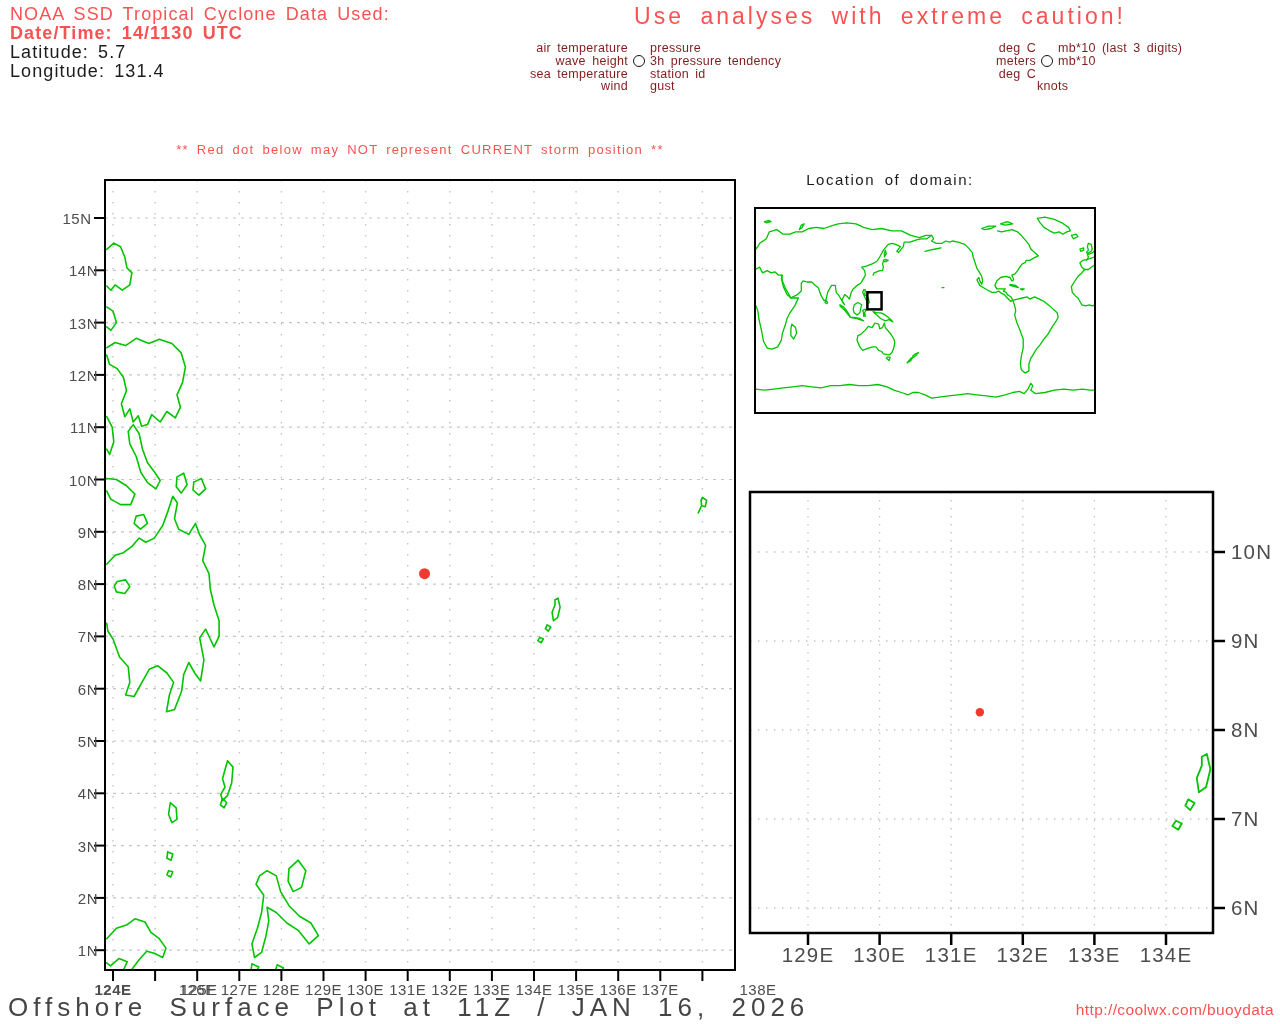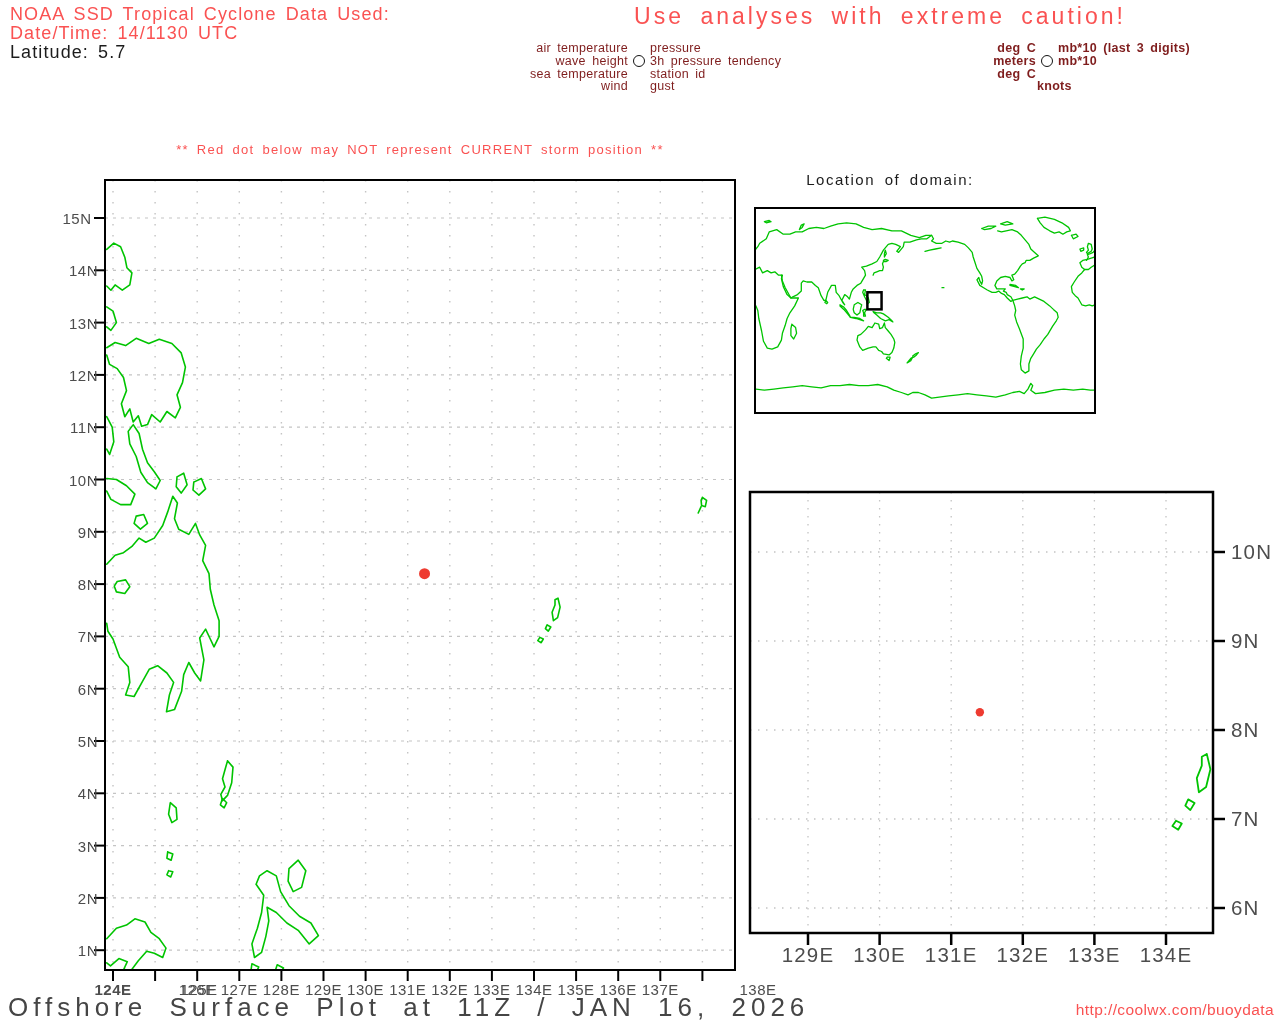--- a/index.html
+++ b/index.html
@@ -8,29 +8,29 @@
   }
   html,body{margin:0;padding:0;}
   body{
     width:1280px;height:1024px;position:relative;background:#ffffff;
     font-family:"Liberation Sans",sans-serif;overflow:hidden;
   }
   #plot-svg{position:absolute;left:0;top:0;pointer-events:none;}
   .hdr{position:absolute;left:10px;top:5px;font-size:18px;line-height:19px;
        letter-spacing:1.1px;word-spacing:3px;color:var(--ink);white-space:nowrap;}
   .hdr .red{color:var(--red);}
-  .hdr .redbold{color:var(--red);font-weight:normal;}
+  .hdr .redbold{color:var(--red);font-weight:bold;}
   .caution{position:absolute;left:600px;top:3px;width:560px;text-align:center;
        font-size:23px;letter-spacing:3px;word-spacing:7px;color:var(--red);white-space:nowrap;}
   .legend{position:absolute;top:42px;display:grid;
        grid-template-columns:var(--c1) 22px auto;
        font-size:12.5px;line-height:12.8px;letter-spacing:0.3px;word-spacing:2.5px;
        color:#7f1d1d;align-items:center;white-space:nowrap;}
   .legend-left{left:505px;--c1:123px;}
-  .legend-right{left:975px;font-weight:bold;--c1:61px;}
+  .legend-right{left:975px;--c1:61px;}
   .legend .l{text-align:right;}
   .legend .m{display:flex;justify-content:center;align-items:center;}
   .circle-glyph{width:10px;height:10px;border:1.6px solid #141414;border-radius:50%;display:block;}
   .shift-left{margin-left:-21px;}
   .warning{position:absolute;left:170px;top:142px;width:500px;text-align:center;
        font-size:13px;letter-spacing:1.3px;word-spacing:3px;color:var(--red);white-space:nowrap;}
   .inset-title{position:absolute;left:755px;top:171px;width:270px;text-align:center;
        font-size:15px;letter-spacing:1.5px;word-spacing:4px;color:var(--ink);white-space:nowrap;}
   .tick{position:absolute;color:var(--axis);white-space:nowrap;}
   .tickx-main{font-size:15px;top:981px;transform:translateX(-50%);letter-spacing:0.5px;}
@@ -243,20 +243,21 @@
       <line x1="1213" y1="819" x2="1225" y2="819" stroke="#000000" stroke-width="2.5"></line>
       <line x1="1213" y1="908" x2="1225" y2="908" stroke="#000000" stroke-width="2.5"></line>
       <circle cx="979.8400000000004" cy="712.2" r="4.2" fill="#ee3b30"></circle>
     </g>
 </svg>
 
 <div class="hdr">
   <div class="red">NOAA SSD Tropical Cyclone Data Used:</div>
   <div class="redbold">Date/Time: 14/1130 UTC</div>
   <div>Latitude: 5.7</div>
+  <div>Longitude: 131.4</div>
 </div>
 
 <div class="caution">Use analyses with extreme caution!</div>
 
 <div class="legend legend-left">
   <div class="l">air temperature</div>
   <div class="m"></div>
   <div class="r">pressure</div>
 
   <div class="l">wave height</div>

